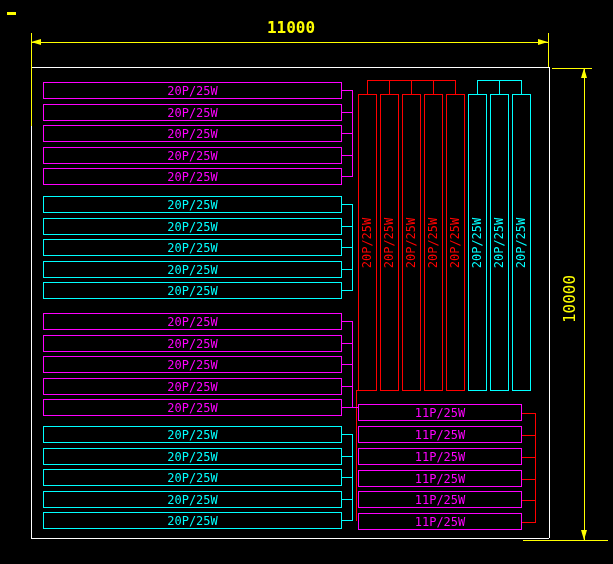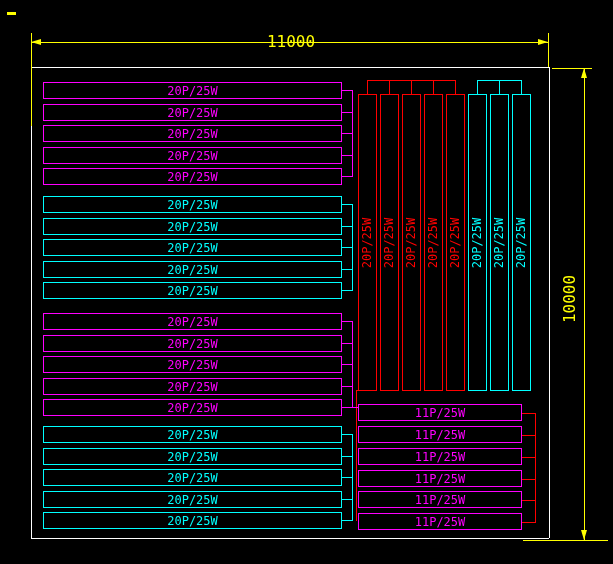--- a/index.html
+++ b/index.html
@@ -8,21 +8,21 @@
     font-family:"DejaVu Sans Mono","Liberation Mono",monospace;
   }
   .ln{position:absolute;}
   .bar{
     position:absolute;border:1px solid;box-sizing:border-box;
     display:flex;align-items:center;justify-content:center;
     font-size:12px;line-height:1;white-space:nowrap;background:#000;
   }
   .vbar span{transform:rotate(-90deg);}
   .dimtext{position:absolute;color:#ffff00;font-size:16px;line-height:1;white-space:nowrap;}
-  #dim-width-label{left:291px;top:42px;transform:translate(-50%,-50%);}
+  #dim-width-label{left:291px;top:28px;transform:translate(-50%,-50%);font-weight:bold;}
   #dim-height-label{left:570px;top:299px;transform:translate(-50%,-50%) rotate(-90deg);}
   .arr{position:absolute;width:0;height:0;}
   .arr-left{border-top:3px solid transparent;border-bottom:3px solid transparent;border-right:10px solid #ffff00;}
   .arr-right{border-top:3px solid transparent;border-bottom:3px solid transparent;border-left:10px solid #ffff00;}
   .arr-up{border-left:3px solid transparent;border-right:3px solid transparent;border-bottom:10px solid #ffff00;}
   .arr-down{border-left:3px solid transparent;border-right:3px solid transparent;border-top:10px solid #ffff00;}
 </style>
 </head>
 <body>
 

